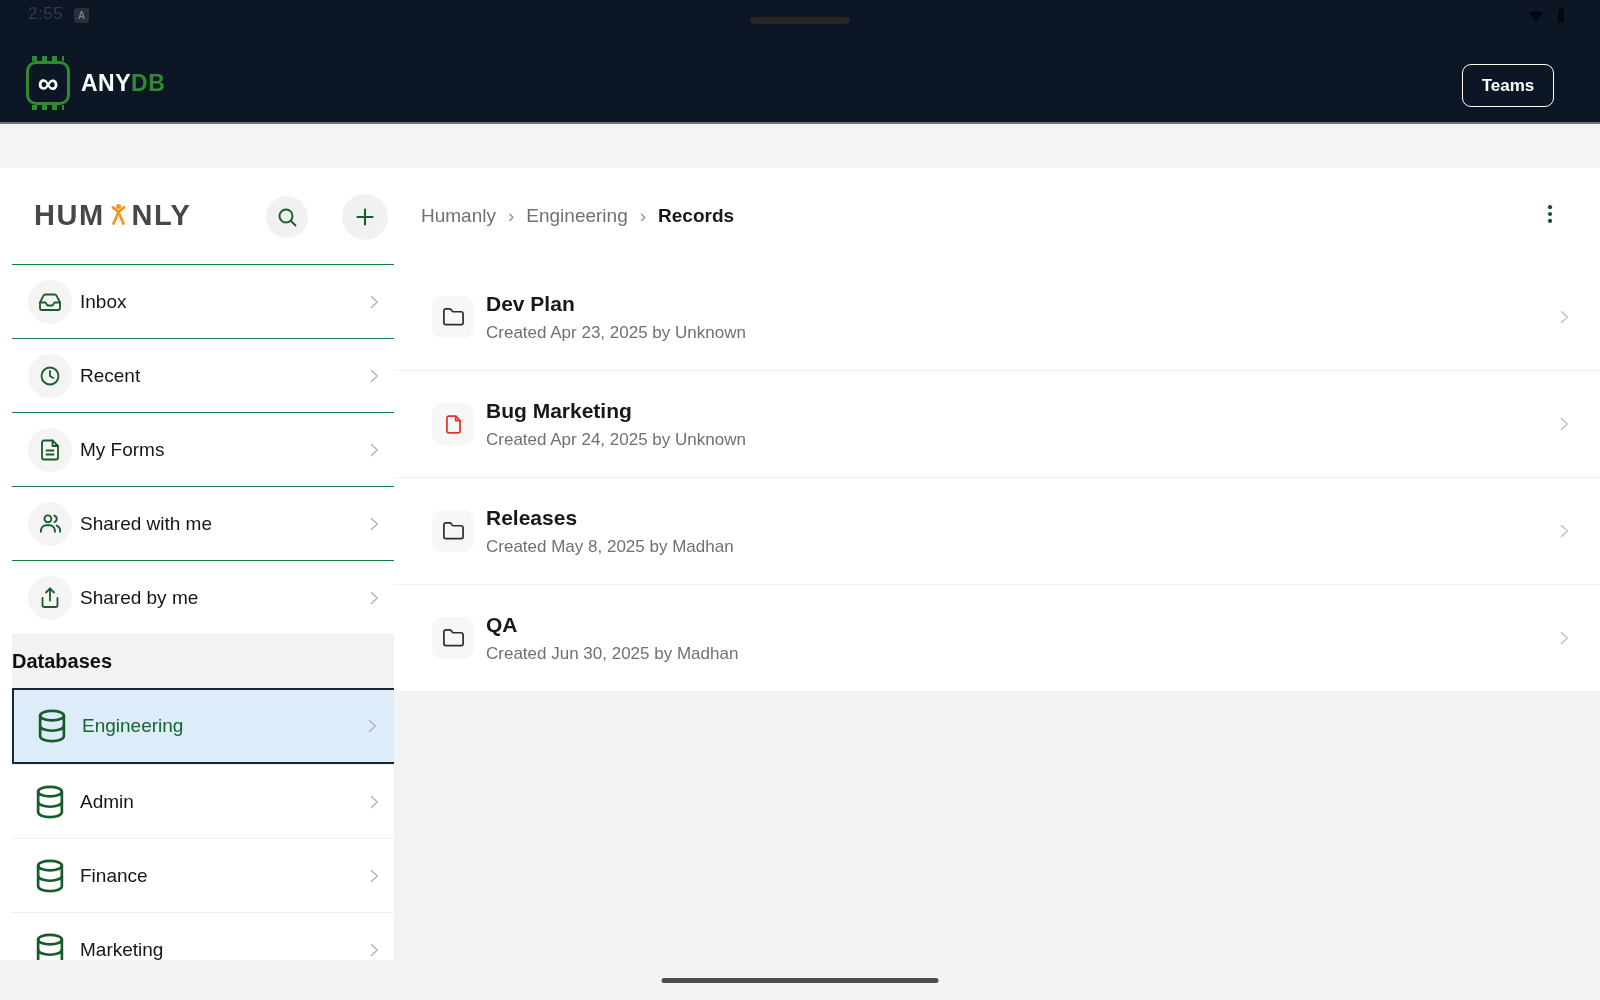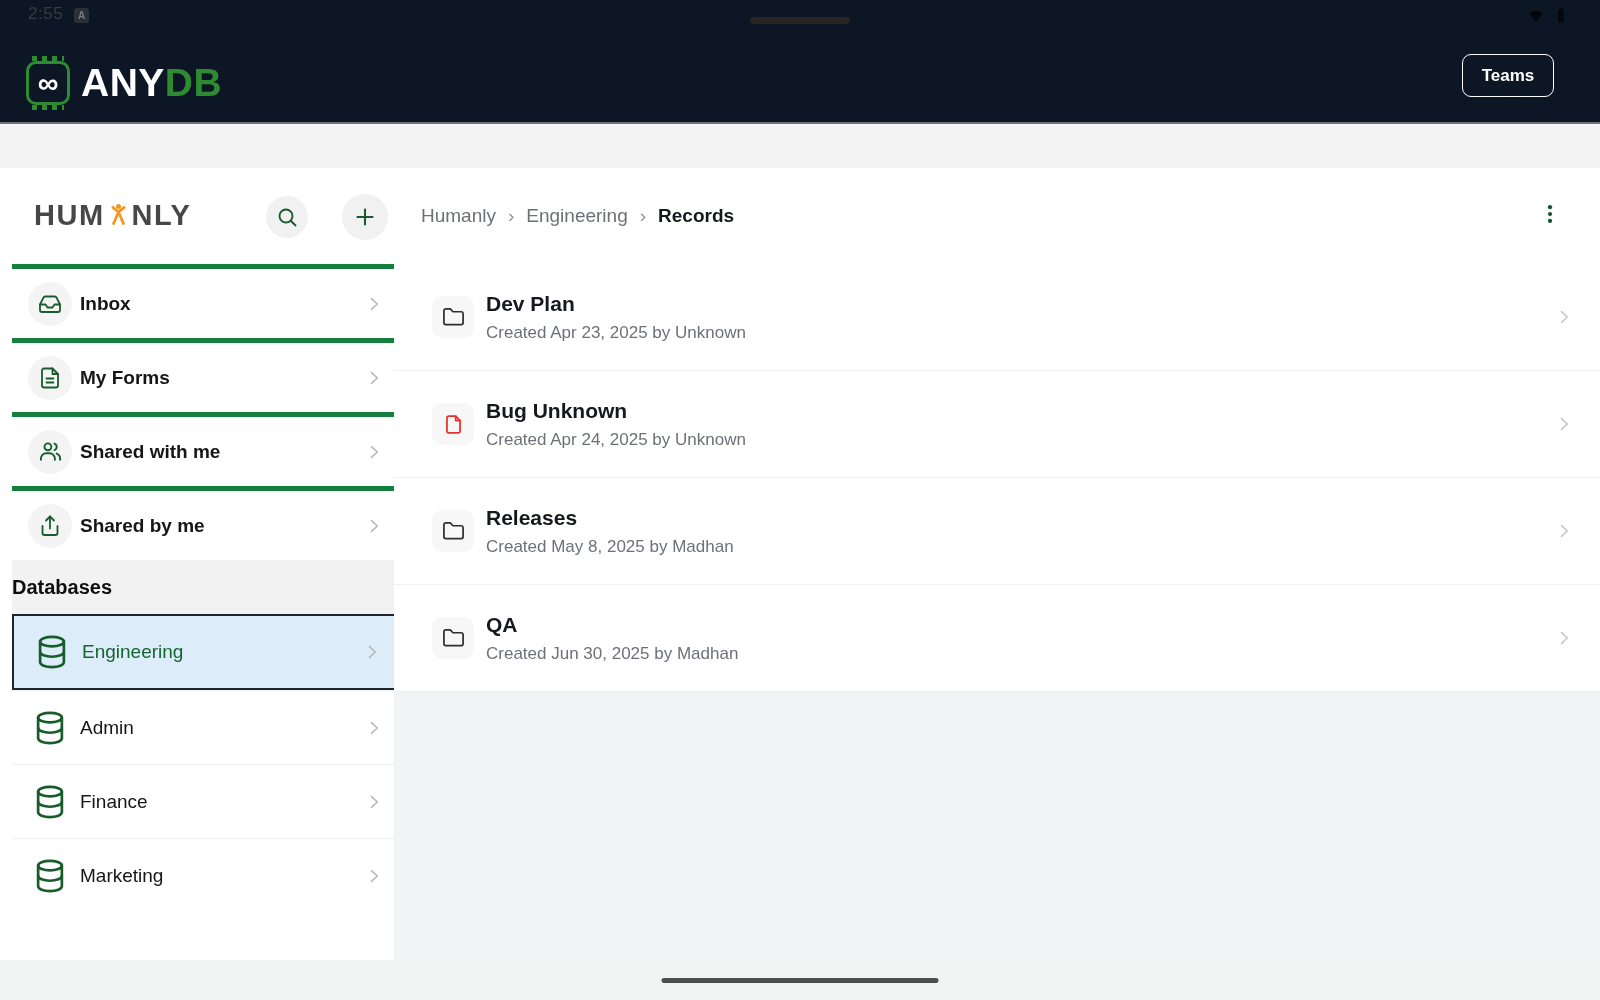--- a/index.html
+++ b/index.html
@@ -17,38 +17,38 @@
     font-size:10px;font-weight:700;display:flex;align-items:center;justify-content:center;}
   .camera-cutout{position:absolute;left:750px;top:17px;width:100px;height:7px;border-radius:4px;background:#292420;}
   .status-right{position:absolute;right:30px;top:6px;display:flex;gap:7px;align-items:center;color:#04070d;}
   .brand{position:absolute;left:26px;top:61px;display:flex;align-items:center;gap:11px;}
   .brand-chip{width:44px;height:44px;box-sizing:border-box;border:3.5px solid #2e8b31;border-radius:10px;position:relative;
     display:flex;align-items:center;justify-content:center;color:#fff;font-size:29px;font-weight:700;line-height:1;}
   .brand-chip::before,.brand-chip::after{content:"";position:absolute;left:3px;right:3px;height:5px;
     background:repeating-linear-gradient(90deg,#2e8b31 0 5px,transparent 5px 10px);}
   .brand-chip::before{top:-8px;}
   .brand-chip::after{bottom:-8px;}
-  .brand-word{font-size:39px;font-weight:800;letter-spacing:.5px;color:#ffffff;}
+  .brand-word{font-size:23px;font-weight:800;letter-spacing:.5px;color:#ffffff;}
   .brand-word .db{color:#2e8b31;}
-  .teams-btn{position:absolute;right:46px;top:54px;width:92px;height:43px;box-sizing:border-box;
+  .teams-btn{position:absolute;right:46px;top:64px;width:92px;height:43px;box-sizing:border-box;
     background:transparent;border:1.5px solid #ffffff;border-radius:9px;color:#ffffff;
     font-family:"Liberation Sans",sans-serif;font-size:17px;font-weight:700;cursor:pointer;}
 
   
   .sub-band{position:absolute;left:0;top:124px;width:1600px;height:44px;background:#f4f4f5;}
 
   
   .sidebar{position:absolute;left:12px;top:168px;width:393px;bottom:40px;background:#fff;border-right:1px solid #e4e5e7;box-sizing:border-box;overflow:hidden;}
   .ws-header{height:96px;position:relative;}
   .ws-logo{position:absolute;left:22px;top:31px;display:flex;align-items:center;font-size:29px;font-weight:700;color:#474747;letter-spacing:1.5px;}
   .icon-btn{position:absolute;border-radius:50%;background:#f1f1f2;color:#185c2c;border:none;cursor:pointer;
     display:flex;align-items:center;justify-content:center;padding:0;}
   .search-btn{left:254px;top:28px;width:42px;height:42px;}
   .add-btn{left:330px;top:26px;width:46px;height:46px;}
-  .nav-item{height:74px;box-sizing:border-box;display:flex;align-items:center;padding:0 20px 0 16px;border-top:5px solid #15803d;cursor:pointer;background:#fff;font-weight:bold;}
+  .nav-item{height:74px;box-sizing:border-box;display:flex;align-items:center;padding:0 20px 0 16px;border-top:1px solid #15803d;cursor:pointer;background:#fff;}
   .nav-icon{width:44px;height:44px;border-radius:50%;background:#f4f4f4;color:#185c2c;display:flex;align-items:center;justify-content:center;flex:none;}
   .nav-label{margin-left:8px;font-size:19px;color:#161616;}
   .chev{margin-left:auto;color:#b6b6ba;flex:none;}
   .db-section-header{height:54px;box-sizing:border-box;background:#f2f2f3;border-top:1px solid #efefef;
     display:flex;align-items:center;font-size:20px;font-weight:700;color:#0f0f0f;}
   .db-item{height:74px;box-sizing:border-box;display:flex;align-items:center;padding:0 20px 0 16px;border-top:1px solid #efefef;cursor:pointer;background:#fff;}
   .db-item.selected{height:76px;background:#ddecf9;border:2px solid #20262e;}
   .db-icon{width:44px;height:44px;color:#185c2c;display:flex;align-items:center;justify-content:center;flex:none;}
   .db-label{margin-left:8px;font-size:19px;color:#161616;}
   .db-item.selected .db-label{color:#15652f;}
@@ -153,20 +153,34 @@
     <span class="nav-label">Inbox</span>
     <span class="chev">
       <svg width="20" height="20" viewBox="0 0 24 24" fill="none" stroke="currentColor" stroke-width="1.8" stroke-linecap="round" stroke-linejoin="round">
             <polyline points="9 5.5 16 12 9 18.5"></polyline>
           </svg>
     </span>
   </div>
       <div class="nav-item">
     <span class="nav-icon">
           <svg width="24" height="24" viewBox="0 0 24 24" fill="none" stroke="currentColor" stroke-linecap="round" stroke-linejoin="round" stroke-width="1.8">
+            <circle cx="12" cy="12" r="8.5"></circle>
+            <polyline points="12 7 12 12 15.3 14"></polyline>
+          </svg>
+        </span>
+    <span class="nav-label">Recent</span>
+    <span class="chev">
+      <svg width="20" height="20" viewBox="0 0 24 24" fill="none" stroke="currentColor" stroke-width="1.8" stroke-linecap="round" stroke-linejoin="round">
+            <polyline points="9 5.5 16 12 9 18.5"></polyline>
+          </svg>
+    </span>
+  </div>
+      <div class="nav-item">
+    <span class="nav-icon">
+          <svg width="24" height="24" viewBox="0 0 24 24" fill="none" stroke="currentColor" stroke-linecap="round" stroke-linejoin="round" stroke-width="1.8">
             <path d="M14.5 2.5H6a2 2 0 0 0-2 2v15a2 2 0 0 0 2 2h12a2 2 0 0 0 2-2V8z"></path>
             <polyline points="14.5 2.5 14.5 8 20 8"></polyline>
             <line x1="8.5" y1="12.5" x2="15.5" y2="12.5"></line>
             <line x1="8.5" y1="16.5" x2="15.5" y2="16.5"></line>
           </svg>
         </span>
     <span class="nav-label">My Forms</span>
     <span class="chev">
       <svg width="20" height="20" viewBox="0 0 24 24" fill="none" stroke="currentColor" stroke-width="1.8" stroke-linecap="round" stroke-linejoin="round">
             <polyline points="9 5.5 16 12 9 18.5"></polyline>
@@ -311,21 +325,21 @@
     </span>
   </div>
       <div class="record-row">
     <span class="record-icon red">
           <svg width="21" height="21" viewBox="0 0 24 24" fill="none" stroke="currentColor" stroke-linecap="round" stroke-linejoin="round" stroke-width="2">
             <path d="M14.5 2.5h-8a2 2 0 0 0-2 2v15a2 2 0 0 0 2 2h11a2 2 0 0 0 2-2V7.5z"></path>
             <polyline points="14.5 2.5 14.5 7.5 19.5 7.5"></polyline>
           </svg>
         </span>
     <span class="record-text">
-      <div class="record-title">Bug Unknown</div>
+      <div class="record-title">Bug Marketing</div>
       <div class="record-meta">Created Apr 24, 2025 by Unknown</div>
     </span>
     <span class="record-chev">
       <svg width="20" height="20" viewBox="0 0 24 24" fill="none" stroke="currentColor" stroke-width="1.8" stroke-linecap="round" stroke-linejoin="round">
             <polyline points="9 5.5 16 12 9 18.5"></polyline>
           </svg>
     </span>
   </div>
       <div class="record-row">
     <span class="record-icon">

